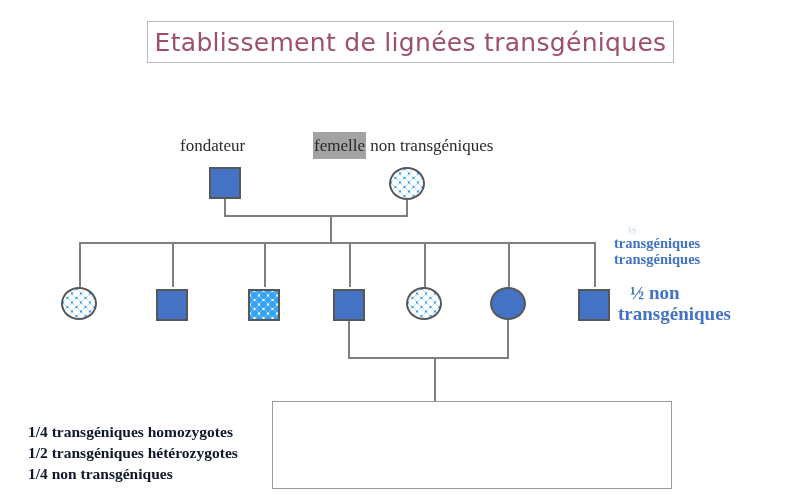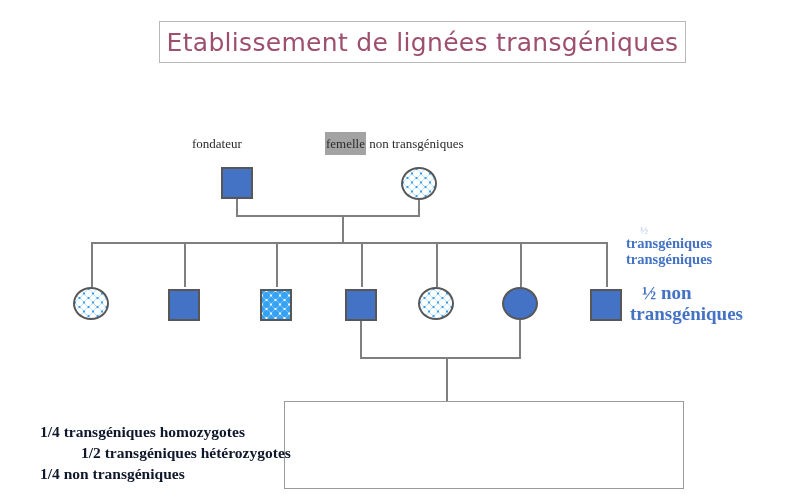--- a/index.html
+++ b/index.html
@@ -3,21 +3,21 @@
 <meta charset="utf-8">
 <style>
   html,body{margin:0;padding:0;}
   body{
     width:802px;height:503px;
     background:#ffffff;
     font-family:"Liberation Serif", serif;
     overflow:hidden;
     position:relative;
   }
-  #stage{position:absolute;left:12px;top:0;width:712px;height:503px;}
+  #stage{position:absolute;left:0;top:0;width:712px;height:503px;}
 
   
   .title-box{
     position:absolute;
     left:147px;top:21px;
     width:527px;height:42px;
     border:1px solid #b8b8b8;
     box-sizing:border-box;
     background:#ffffff;
     display:flex;align-items:center;justify-content:center;
@@ -27,21 +27,21 @@
     font-size:25px;
     letter-spacing:0.3px;
     color:#9e4f6e;
     white-space:nowrap;
   }
 
   
   .lbl{
     position:absolute;
     font-family:"Liberation Serif", serif;
-    font-size:13px;
+    font-size:17px;
     color:#2b2b2b;
     white-space:nowrap;
   }
   .hl{background:#a3a3a3;padding:4px 1px;}
 
   
   .ln{position:absolute;background:#7f7f7f;}
   .ln.h{height:2px;}
   .ln.v{width:2px;}
 
@@ -155,16 +155,16 @@
     <span style="display:block;">transgéniques</span>
   </div>
 
   <div class="ann ann-bot">
     <span class="l1">½ non</span>
     <span style="display:block;">transgéniques</span>
   </div>
 
   <div class="result-box"></div>
   <div class="result-line" style="top:423px;">1/4 transgéniques homozygotes</div>
-  <div class="result-line" style="top:444px;margin-left:41px;">1/2 transgéniques hétérozygotes</div>
+  <div class="result-line" style="top:444px;">1/2 transgéniques hétérozygotes</div>
   <div class="result-line" style="top:465px;">1/4 non transgéniques</div>
 
 </div>
 
 </body></html>

